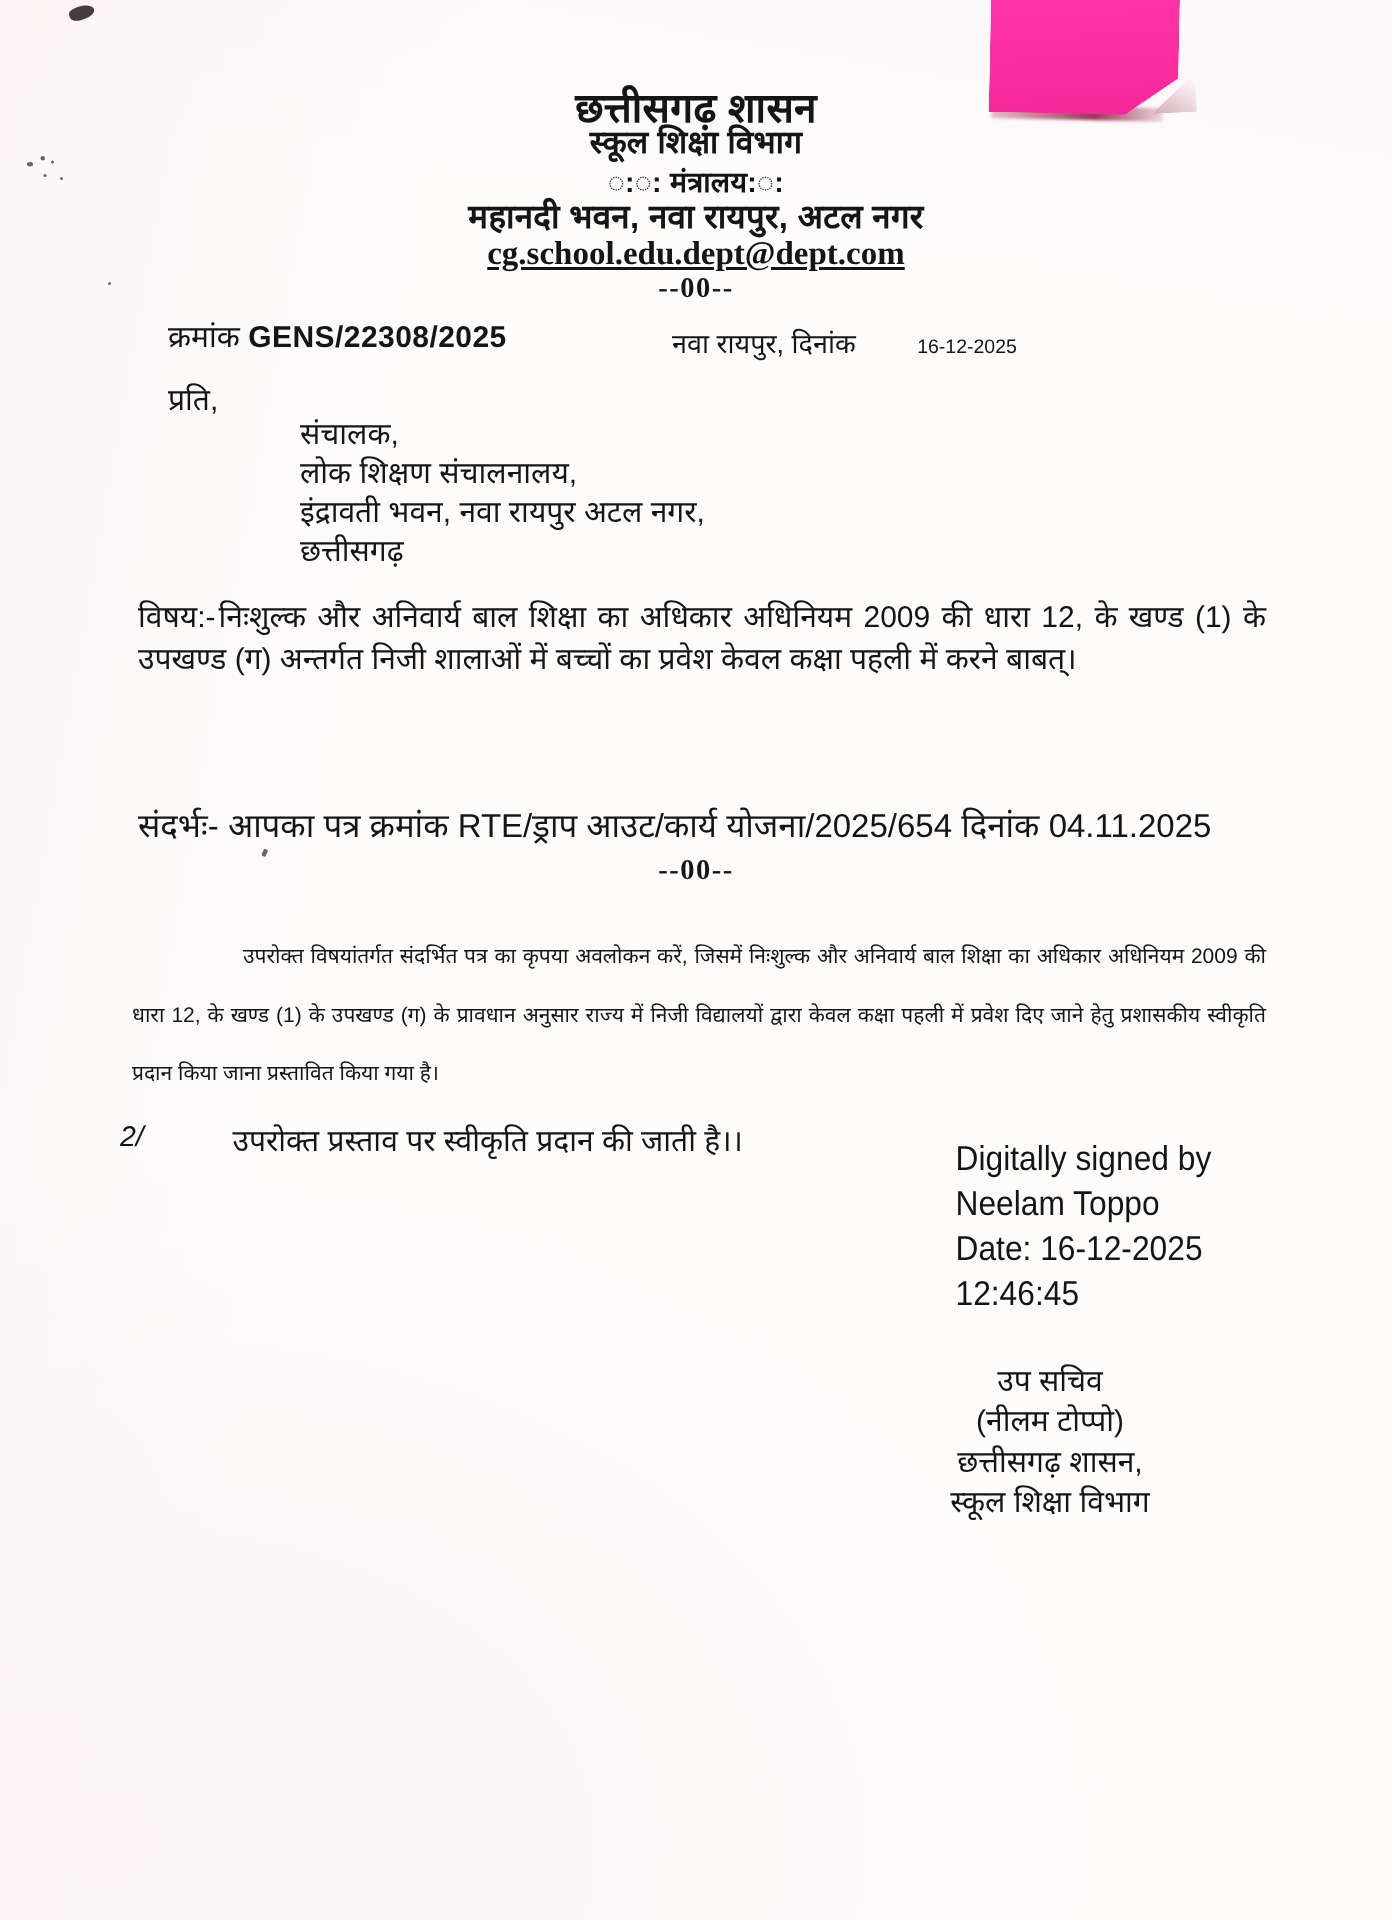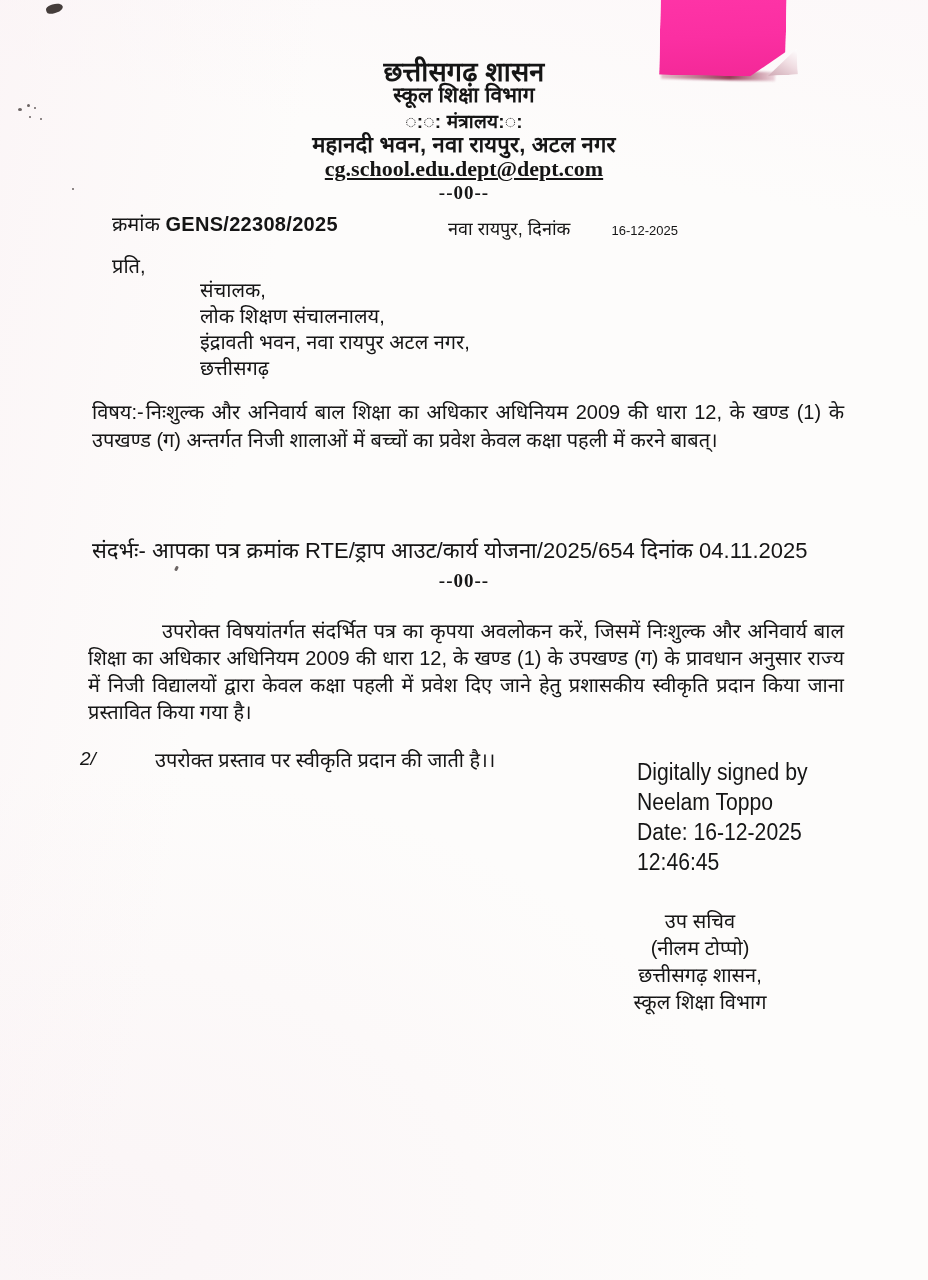--- a/index.html
+++ b/index.html
@@ -166,22 +166,22 @@
     line-height: 30px;
     text-align: justify;
     margin-top: 40px;
   }
 
   .body-para {
     position: absolute;
     left: 88px;
     top: 618px;
     width: 756px;
-    font-size: 20px;
-    line-height: 27px;
+    font-size: 14px;
+    line-height: 39px;
     text-align: justify;
     text-indent: 74px;
   }
 
   .point-num {
     position: absolute;
     left: 80px;
     top: 748px;
     font-size: 19px;
     font-style: italic;

